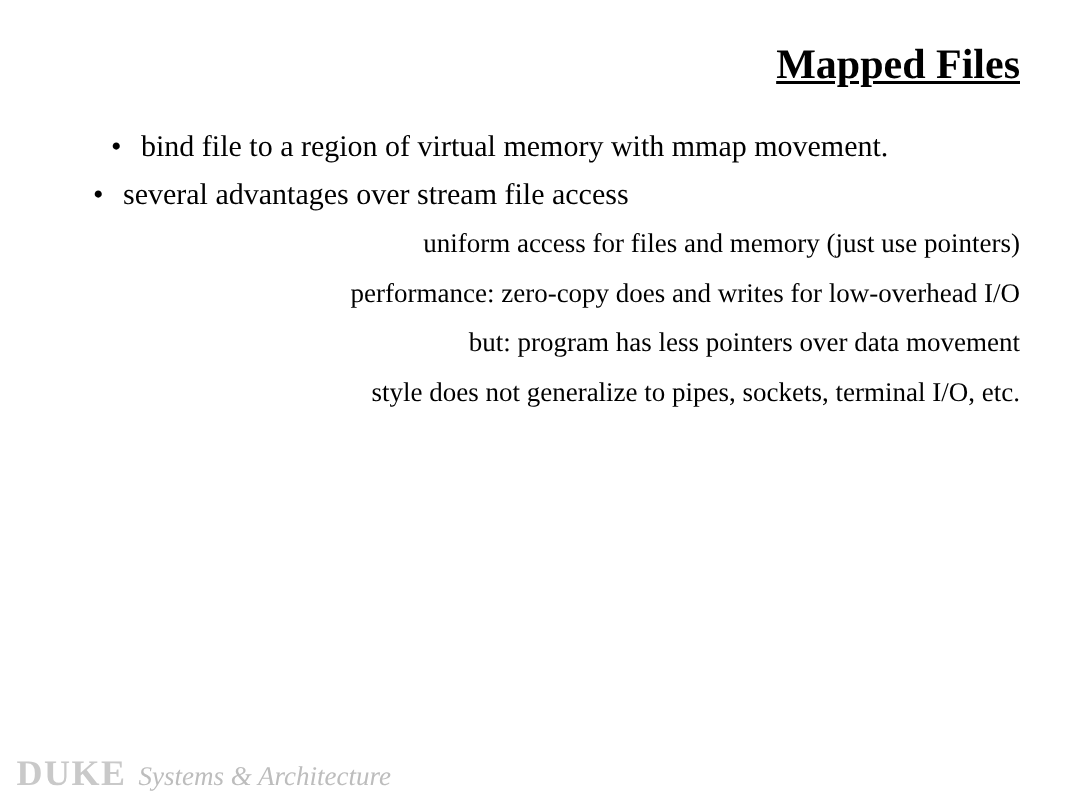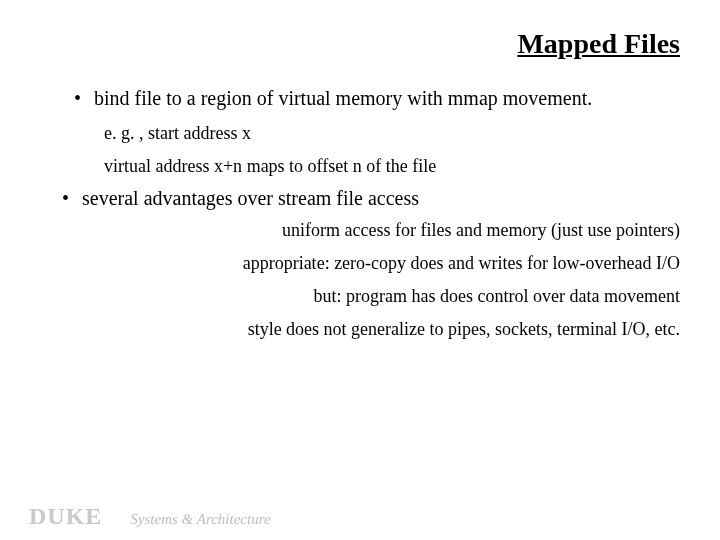--- a/index.html
+++ b/index.html
@@ -61,81 +61,72 @@
     font-size: 18px;
     margin-left: 54px;
     margin-top: 6px;
     line-height: 1.55;
     text-align: right;
   }
   .sub2 .line { margin-bottom: 5px; }
   .it { }
   .footer {
     position: absolute;
-    left: 29px;
+    left: 11px;
     bottom: 10px;
     display: flex;
     align-items: baseline;
     gap: 8px;
   }
   .footer .duke {
     font-family: Georgia, "Times New Roman", serif;
     font-weight: bold;
     font-size: 24px;
     color: #c9c9c9;
     letter-spacing: 1px;
   }
   .footer .tagline {
     font-family: Georgia, "Times New Roman", serif;
     font-style: italic;
-    font-size: 15px;
+    font-size: 18px;
     color: #bdbdbd;
-    margin-left: 20px;
   }
 </style>
 </head>
 <body>
 
 <div class="slide">
 
   <h1 class="title">Mapped Files</h1>
 
   <div class="body">
 
 
     <div class="b1-wrap">
       <div class="b1">
         <span class="dot">•</span>
         <span>bind file to a region of virtual memory with </span><span class="it">mmap</span><span> movement.</span>
       </div>
     </div>
 
-    <div class="sub1">
-      <div class="line">
-        <span>e. g. , start address </span><span class="it">x</span>
-      </div>
-      <div class="line">
-        <span>virtual address </span><span class="it">x+n</span><span>  maps to offset </span><span class="it">n</span><span> of the file</span>
-      </div>
-    </div>
 
     <div class="b1-wrap" style="margin-left:22px; margin-top:6px;">
       <div class="b1">
         <span class="dot">•</span>
         <span>several advantages over stream file access</span>
       </div>
     </div>
 
     <div class="sub2">
       <div class="line">uniform access for files and memory (just use pointers)</div>
       <div class="line">
-        <span class="it">appropriate</span><span>: zero-copy does and writes for low-overhead I/O</span>
+        <span class="it">performance</span><span>: zero-copy does and writes for low-overhead I/O</span>
       </div>
       <div class="line">
-        <span class="it">but</span><span>: program has does control over data movement</span>
+        <span class="it">but</span><span>: program has less pointers over data movement</span>
       </div>
       <div class="line">style does not generalize to pipes, sockets, terminal I/O, etc.</div>
     </div>
 
   </div>
 
   <div class="footer">
     <span class="duke">DUKE</span>
     <span class="tagline">Systems &amp; Architecture</span>
   </div>

